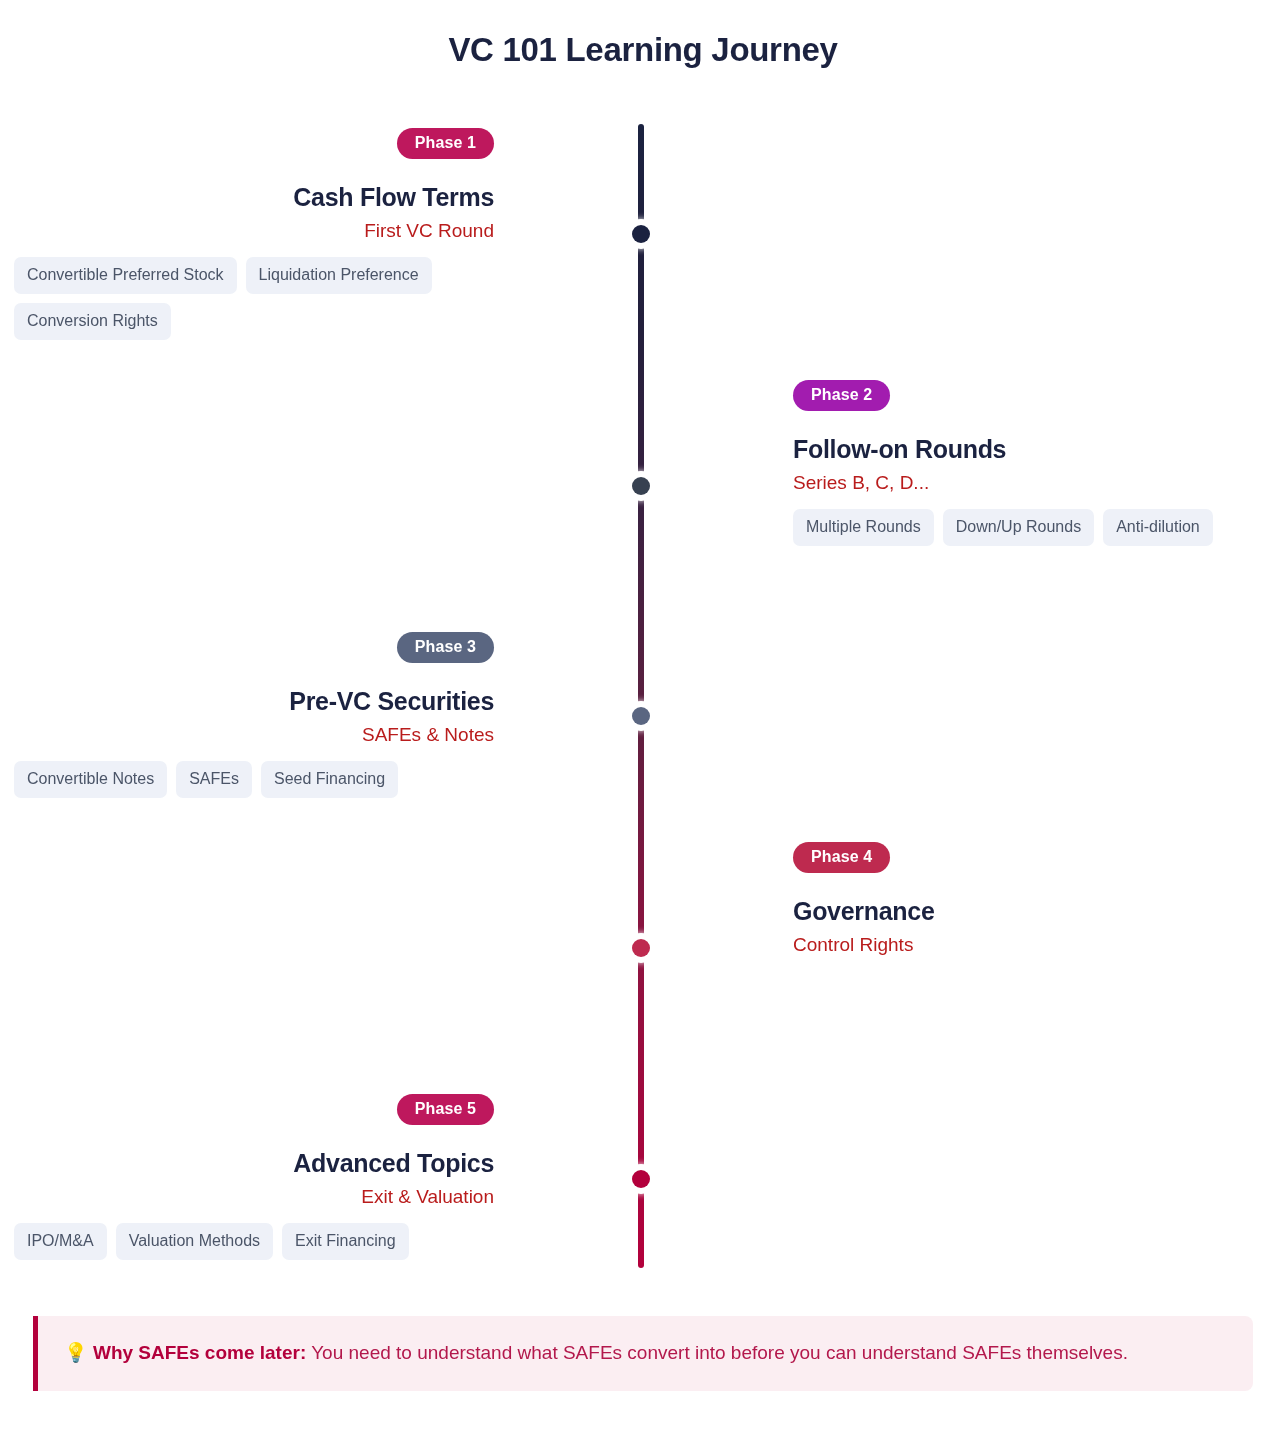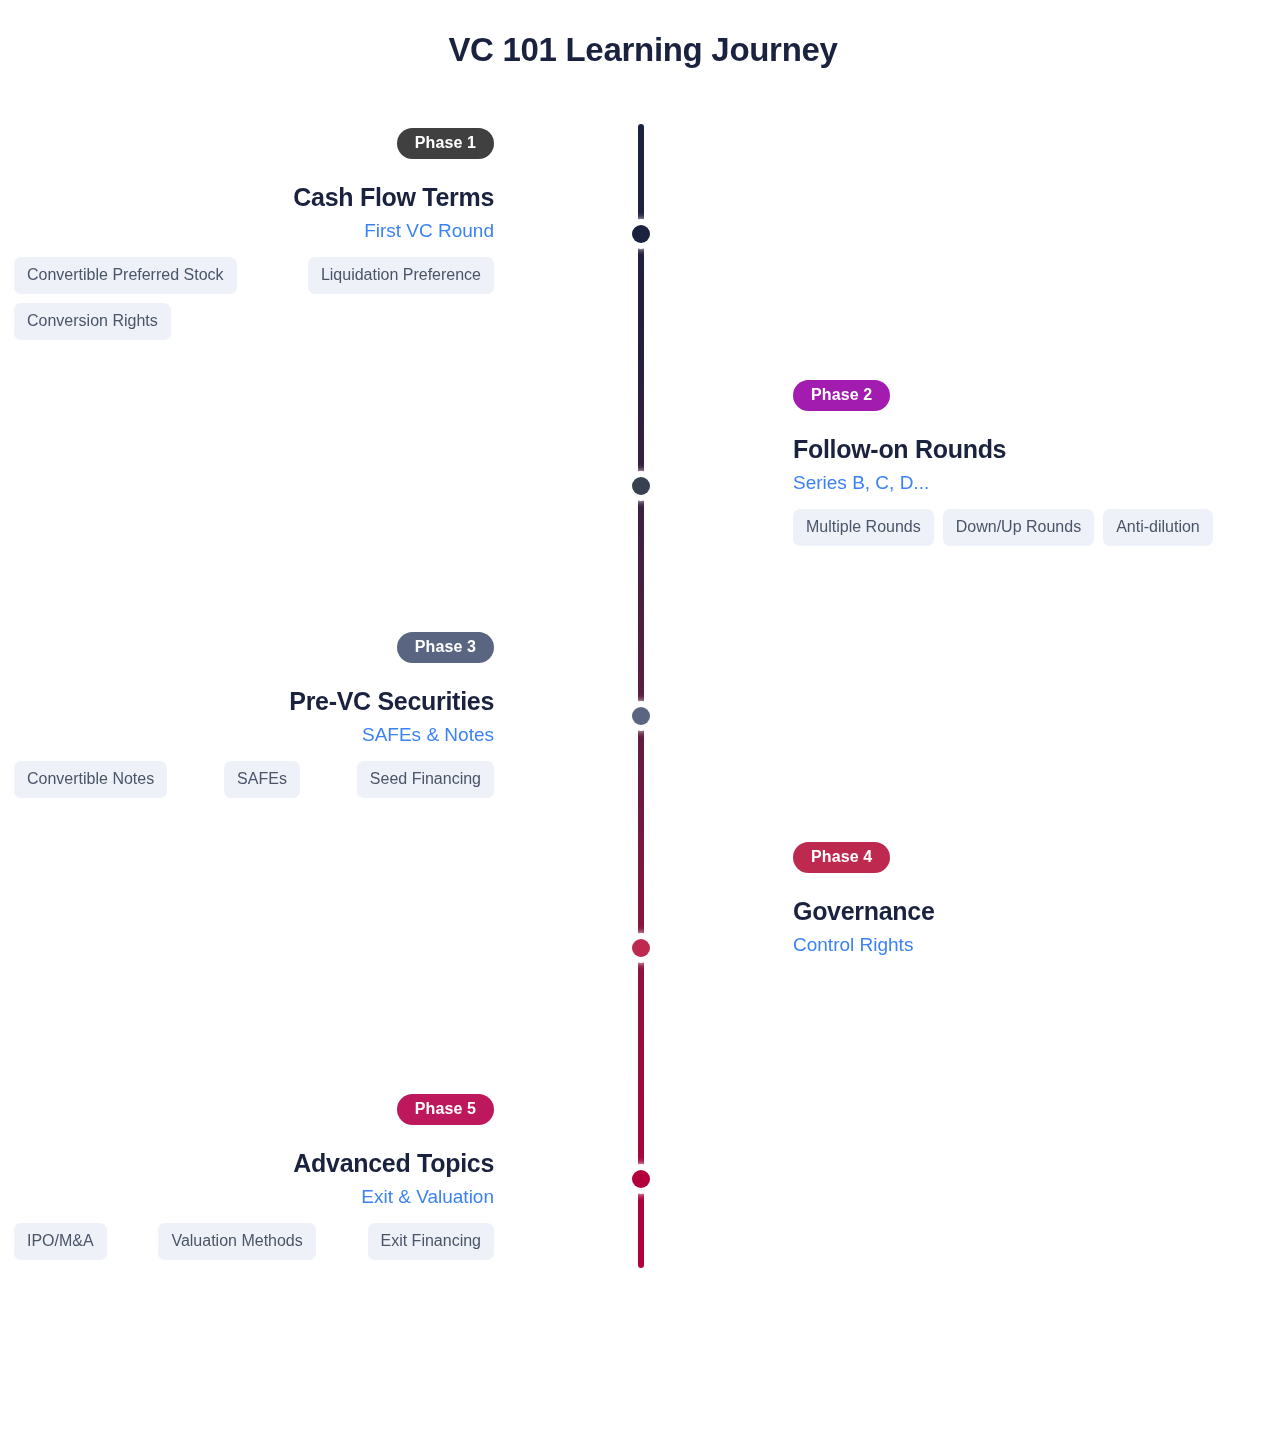--- a/index.html
+++ b/index.html
@@ -119,31 +119,31 @@
     font-size: 25px;
     font-weight: bold;
     color: #1b2240;
     letter-spacing: -0.3px;
     line-height: 1.15;
   }
 
   .node-subtitle {
     margin-top: 8px;
     font-size: 19px;
-    color: #3b82f6;
+    color: #b91c1c;
     line-height: 1.2;
   }
 
   .tag-row {
     margin-top: 14px;
     display: flex;
     flex-wrap: wrap;
     gap: 9px;
   }
-  .node-content.left .tag-row { justify-content: space-between; }
+  .node-content.left .tag-row { justify-content: flex-start; }
   .node-content.right .tag-row { justify-content: flex-start; }
 
   .tag {
     background: #eef1f8;
     color: #4b5568;
     font-size: 16px;
     line-height: 1;
     padding: 10px 13px 11px 13px;
     border-radius: 7px;
     white-space: nowrap;
@@ -184,21 +184,21 @@
 
   <div class="timeline-spine"></div>
 
   <div class="timeline">
       <div class="node-dot-wrap" style="top: 234px;">
         <div class="node-dot">
           <div class="node-dot-inner" style="background: rgb(27, 34, 64);"></div>
         </div>
       </div>
       <div class="node-content left" style="top: 128px;">
-        <div><span class="phase-badge" style="background: #404040;">Phase 1</span></div>
+        <div><span class="phase-badge" style="background: #be185d;">Phase 1</span></div>
         <div class="node-title">Cash Flow Terms</div>
         <div class="node-subtitle">First VC Round</div>
         <div class="tag-row">
           <span class="tag">Convertible Preferred Stock</span>
           <span class="tag">Liquidation Preference</span>
           <span class="tag">Conversion Rights</span>
         </div>
       </div>
       <div class="node-dot-wrap" style="top: 486px;">
         <div class="node-dot">
@@ -250,14 +250,18 @@
         <div class="node-title">Advanced Topics</div>
         <div class="node-subtitle">Exit &amp; Valuation</div>
         <div class="tag-row">
           <span class="tag">IPO/M&amp;A</span>
           <span class="tag">Valuation Methods</span>
           <span class="tag">Exit Financing</span>
         </div>
       </div>
     </div>
 
+  <div class="footer-note">
+    <span class="bulb">💡</span>
+    <span class="lead">Why SAFEs come later:</span><span class="body"> You need to understand what SAFEs convert into before you can understand SAFEs themselves.</span>
+  </div>
 
 </div>
 
 </body></html>

